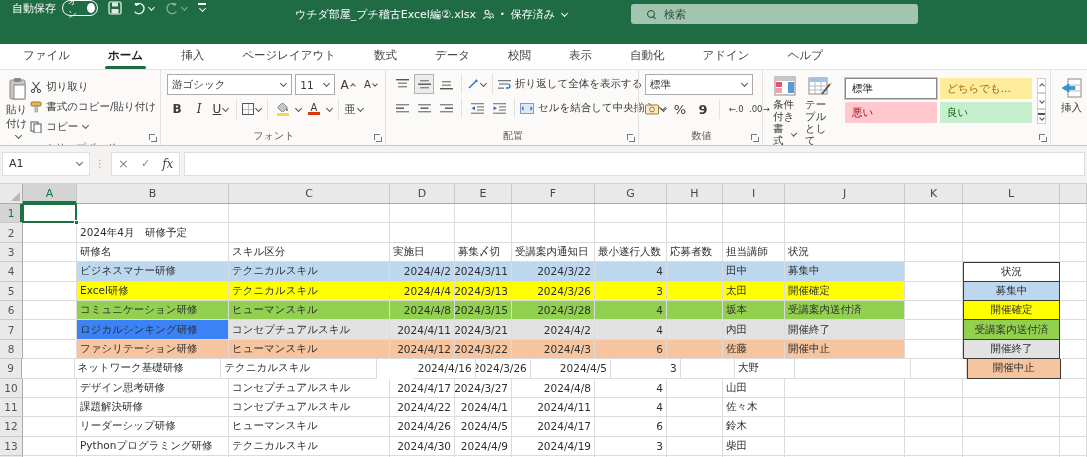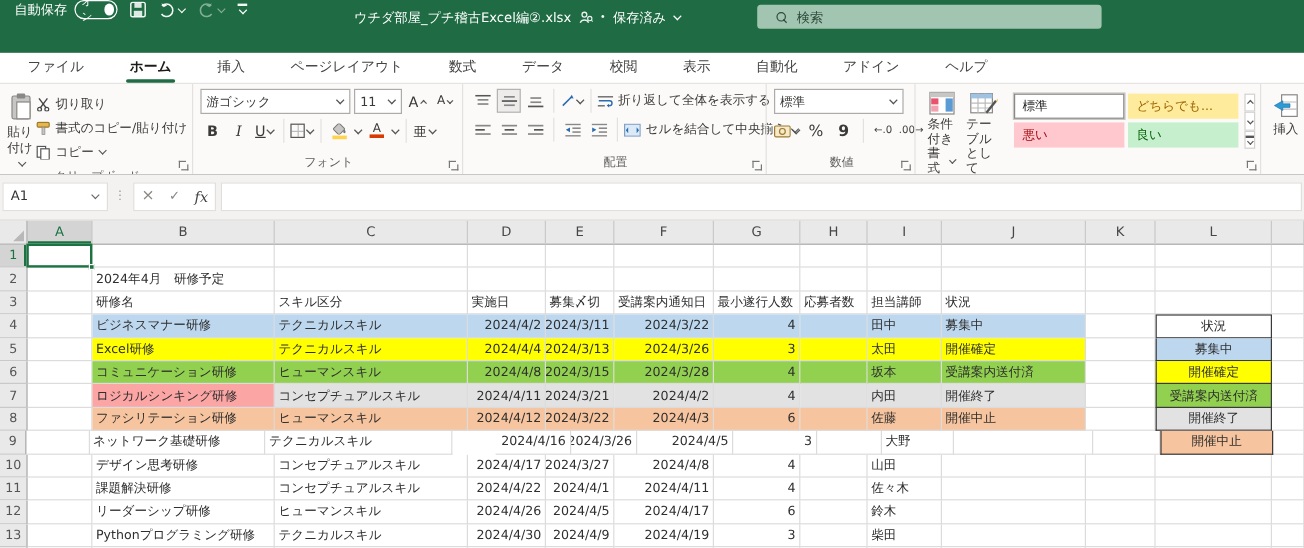--- a/index.html
+++ b/index.html
@@ -625,21 +625,21 @@
       <div class="cell" style="width: 56px; background: rgb(146, 208, 80);"></div>
       <div class="cell" style="width: 62px; background: rgb(146, 208, 80);">坂本</div>
       <div class="cell" style="width: 120px; background: rgb(146, 208, 80);">受講案内送付済</div>
       <div class="cell" style="width: 58px;"></div>
       <div class="cell legend" style="width: 97px; background: rgb(255, 255, 0);">開催確定</div>
       <div class="cell" style="width: 27px;"></div>
     </div>
     <div class="sheet-row">
       <div class="gutter">7</div>
       <div class="cell" style="width: 54px;"></div>
-      <div class="cell" style="width: 152px; background: #fca5a5;">ロジカルシンキング研修</div>
+      <div class="cell" style="width: 152px; background: #3b82f6;">ロジカルシンキング研修</div>
       <div class="cell" style="width: 161px; background: rgb(226, 226, 226);">コンセプチュアルスキル</div>
       <div class="cell right" style="width: 65px; background: rgb(226, 226, 226);">2024/4/11</div>
       <div class="cell right" style="width: 57px; background: rgb(226, 226, 226);">2024/3/21</div>
       <div class="cell right" style="width: 83px; background: rgb(226, 226, 226);">2024/4/2</div>
       <div class="cell right" style="width: 72px; background: rgb(226, 226, 226);">4</div>
       <div class="cell" style="width: 56px; background: rgb(226, 226, 226);"></div>
       <div class="cell" style="width: 62px; background: rgb(226, 226, 226);">内田</div>
       <div class="cell" style="width: 120px; background: rgb(226, 226, 226);">開催終了</div>
       <div class="cell" style="width: 58px;"></div>
       <div class="cell legend" style="width: 97px; background: rgb(146, 208, 80);">受講案内送付済</div>

